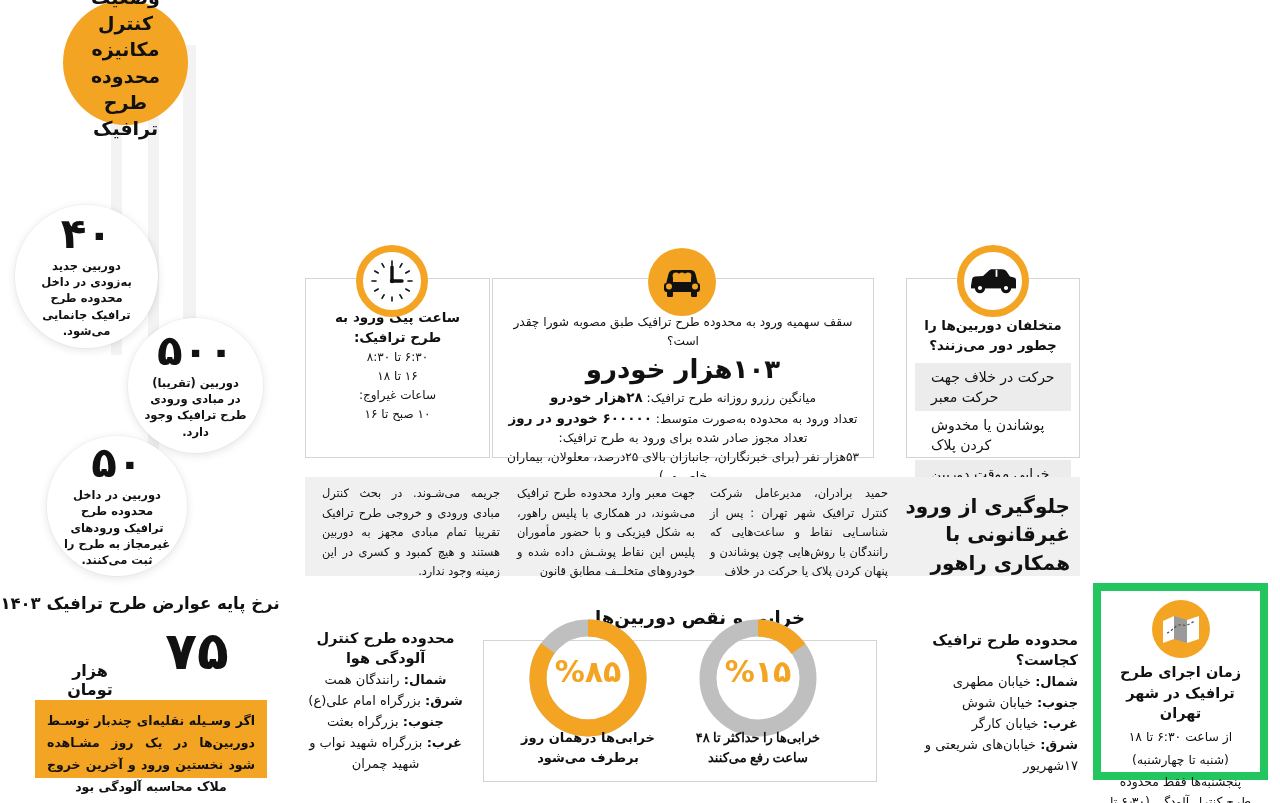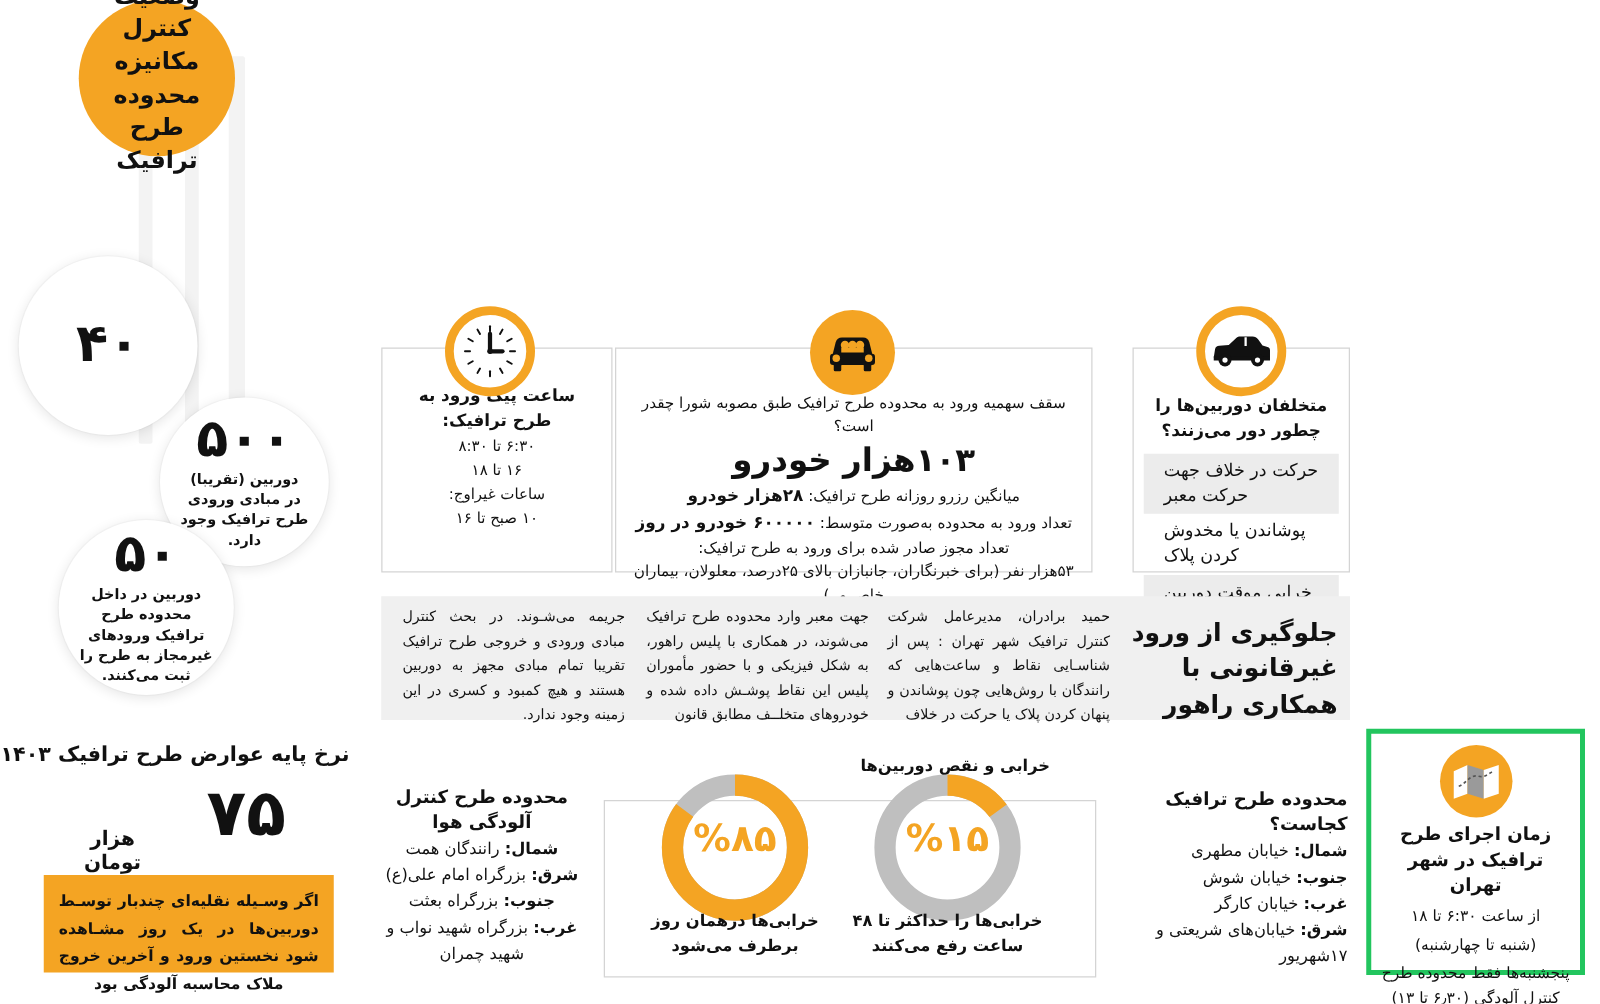--- a/index.html
+++ b/index.html
@@ -112,65 +112,66 @@
     text-align:justify;text-align-last:right;box-sizing:border-box;
   }
   .band-title{
     position:absolute;font-size:20px;font-weight:bold;line-height:1.42;
     text-align:right;
   }
 
   
   .donut-wrap{position:absolute;}
   .donut-label{
-    position:absolute;font-size:13px;font-weight:bold;
+    position:absolute;text-align:center;font-size:18px;font-weight:bold;
     line-height:1.5;
   }
   .donut-caption{
     position:absolute;text-align:center;font-size:13px;font-weight:bold;
     line-height:1.5;
   }
 
   
   .zone{
     position:absolute;text-align:right;font-size:13px;line-height:1.62;
   }
   .zone .h{font-size:14.5px;font-weight:bold;line-height:1.4;display:block;}
   .zone .k{font-weight:bold;}
 
   .goldbox{
-    position:absolute;border:4px solid #22c55e;box-sizing:border-box;
+    position:absolute;border:8px solid #22c55e;box-sizing:border-box;
     background:#fff;text-align:center;
   }
   .goldbox .h{font-size:14.5px;font-weight:bold;line-height:1.42;margin-top:4px;}
   .goldbox .b{font-size:12.4px;line-height:1.6;margin-top:3px;}
 </style>
 </head>
 <body>
 
 <div class="stage">
 
   <div class="bar" style="left:183px;top:45px;width:13px;height:360px;"></div>
   <div class="bar" style="left:148px;top:45px;width:11px;height:420px;"></div>
   <div class="bar" style="left:111px;top:55px;width:11px;height:300px;"></div>
 
   <div class="circle circle-title" style="left:63px;top:0px;width:125px;height:125px;">
     <div class="t">وضعیت کنترل مکانیزه محدوده طرح ترافیک</div>
   </div>
 
   <div class="circle circle-stat" style="left:15px;top:205px;width:143px;height:143px;">
     <div class="num">۴۰</div>
+    <div class="cap">دوربین جدید به‌زودی در داخل محدوده طرح ترافیک جانمایی می‌شود.</div>
   </div>
 
   <div class="circle circle-stat" style="left:128px;top:318px;width:135px;height:135px;">
     <div class="num">۵۰۰</div>
     <div class="cap">دوربین (تقریبا) در مبادی ورودی طرح ترافیک وجود دارد.</div>
   </div>
 
-  <div class="circle circle-stat" style="left:47px;top:416px;width:140px;height:140px;">
+  <div class="circle circle-stat" style="left:47px;top:436px;width:140px;height:140px;">
     <div class="num">۵۰</div>
     <div class="cap">دوربین در داخل محدوده طرح ترافیک ورودهای غیرمجاز به طرح را ثبت می‌کنند.</div>
   </div>
 
   <div class="rate-head" style="left:0;top:594px;width:280px;">نرخ پایه عوارض طرح ترافیک ۱۴۰۳</div>
   <div class="rate-num" style="left:122px;top:625px;width:150px;text-align:center;">۷۵</div>
   <div class="rate-unit" style="left:50px;top:661px;width:80px;text-align:center;">هزار تومان</div>
 
   <div class="orange-note" style="left:35px;top:700px;width:232px;height:78px;">
     <span>اگر وسـیله نقلیه‌ای چندبار توسـط دوربین‌ها در یک روز مشـاهده شود نخستین ورود و آخرین خروج ملاک محاسبه آلودگی بود</span>
@@ -282,21 +283,21 @@
   </div>
   <div class="donut-caption" style="left:508px;top:728px;width:160px;">خرابی‌ها درهمان روز برطرف می‌شود</div>
 
   <div class="donut-wrap" style="left:694px;top:614px;width:128px;height:128px;">
     <svg width="128" height="128" viewBox="0 0 128 128" aria-hidden="true">
       <circle cx="64" cy="64" r="50" fill="none" stroke="#BFBFBF" stroke-width="17"></circle>
       <circle cx="64" cy="64" r="50" fill="none" stroke="#F4A423" stroke-width="17" stroke-dasharray="47.1 267.0" stroke-dashoffset="0" transform="rotate(-90 64 64)"></circle>
     </svg>
     <div class="abs" style="left:0;top:40px;width:128px;text-align:center;font-size:30px;font-weight:bold;color:#F4A423;">%۱۵</div>
   </div>
-  <div class="donut-caption" style="left:678px;top:728px;width:160px;">خرابی‌ها را حداکثر تا ۴۸ ساعت رفع می‌کنند</div>
+  <div class="donut-caption" style="left:678px;top:728px;width:160px;font-family:Liberation Serif, serif;">خرابی‌ها را حداکثر تا ۴۸ ساعت رفع می‌کنند</div>
 
   <div class="zone" style="left:298px;top:628px;width:175px;text-align:center;">
     <span class="h">محدوده طرح کنترل آلودگی هوا</span>
     <div>
       <span class="k">شمال:</span>
       <span>رانندگان همت</span>
     </div>
     <div>
       <span class="k">شرق:</span>
       <span>بزرگراه امام علی(ع)</span>

